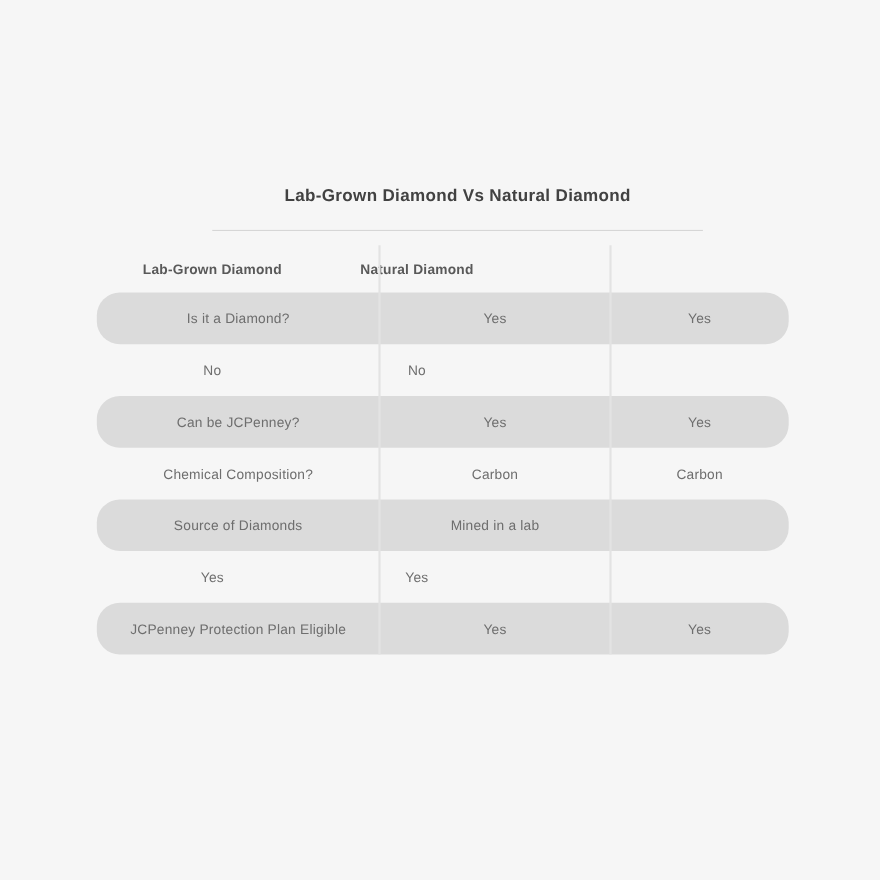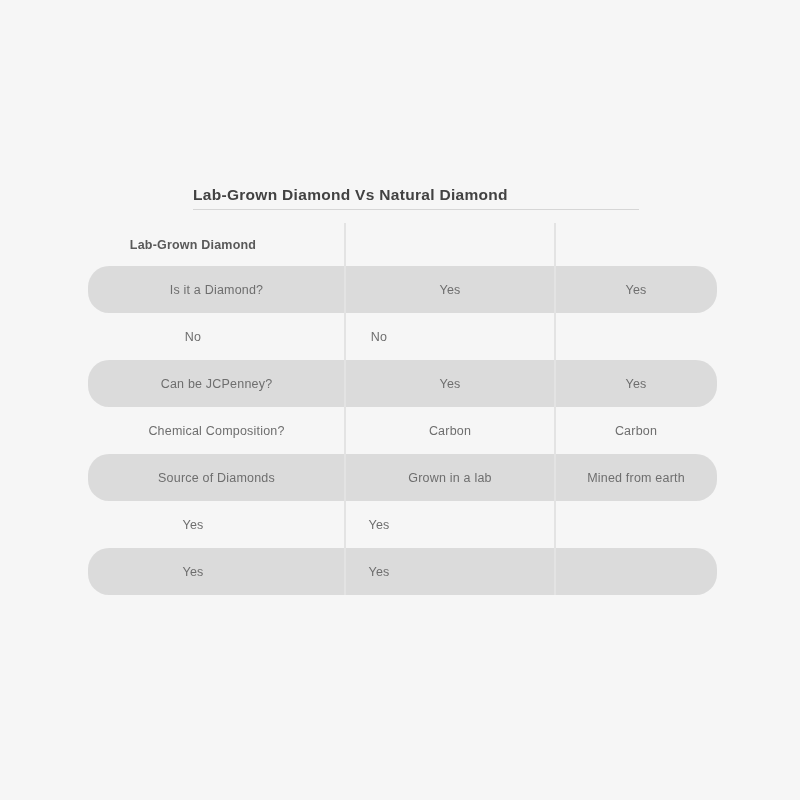--- a/index.html
+++ b/index.html
@@ -14,22 +14,23 @@
     overflow: hidden;
   }
   .page {
     position: relative;
     width: 800px;
     height: 800px;
   }
   .title {
     position: absolute;
     left: 193px;
-    top: 186px;
+    top: 170px;
     width: 446px;
+    text-align: center;
     font-size: 15.5px;
     font-weight: bold;
     letter-spacing: 0.3px;
     color: var(--title_text, #424242);
   }
   .rule {
     position: absolute;
     left: 193px;
     top: 209px;
     width: 446px;
@@ -85,20 +86,21 @@
 
 <div class="page">
 
   <div class="title">Lab-Grown Diamond Vs Natural Diamond</div>
   <div class="rule"></div>
 
   <div class="table">
 
     <div class="row header">
       <div class="cell c2">Lab-Grown Diamond</div>
+      <div class="cell c3">Natural Diamond</div>
     </div>
 
     <div class="row stripe">
       <div class="cell c1">Is it a Diamond?</div>
       <div class="cell c2">Yes</div>
       <div class="cell c3">Yes</div>
     </div>
 
     <div class="row">
       <div class="cell c2">No</div>
@@ -112,30 +114,30 @@
     </div>
 
     <div class="row">
       <div class="cell c1">Chemical Composition?</div>
       <div class="cell c2">Carbon</div>
       <div class="cell c3">Carbon</div>
     </div>
 
     <div class="row stripe">
       <div class="cell c1">Source of Diamonds</div>
-      <div class="cell c2">Grown in a lab</div>
-      <div class="cell c3">Mined from earth</div>
+      <div class="cell c2">Mined in a lab</div>
     </div>
 
     <div class="row">
       <div class="cell c2">Yes</div>
       <div class="cell c3">Yes</div>
     </div>
 
     <div class="row stripe">
+      <div class="cell c1">JCPenney Protection Plan Eligible</div>
       <div class="cell c2">Yes</div>
       <div class="cell c3">Yes</div>
     </div>
 
     <div class="vline v1"></div>
     <div class="vline v2"></div>
 
   </div>
 
 </div>

